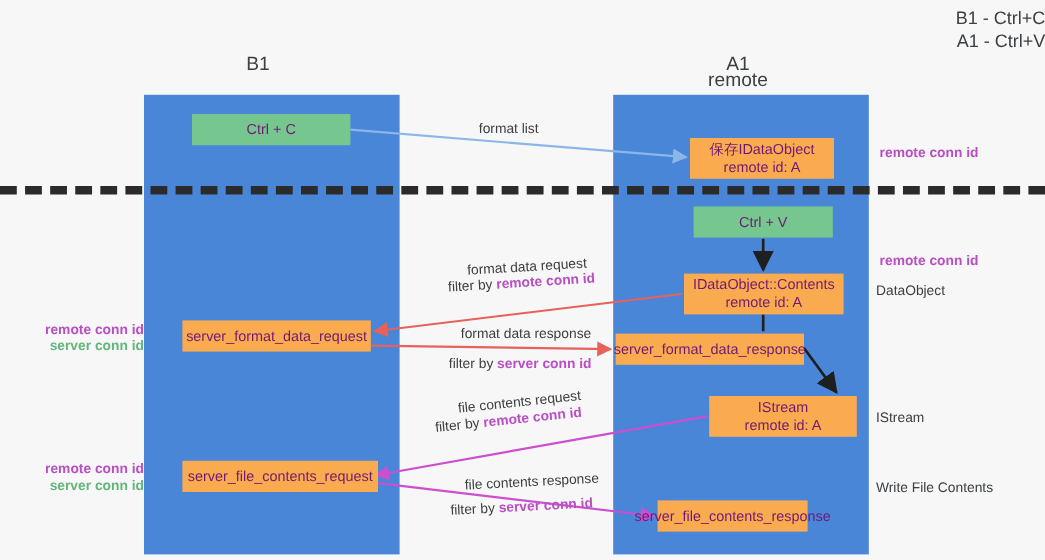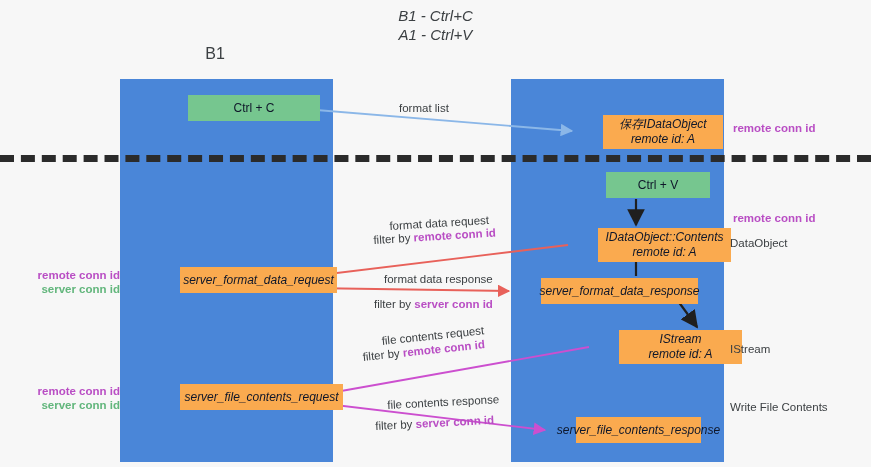--- a/index.html
+++ b/index.html
@@ -9,21 +9,21 @@
     font-family:"Liberation Sans","DejaVu Sans",sans-serif;
     color:#3c4043;
     overflow:hidden;
     position:relative;
   }
   #canvas{position:absolute;left:0;top:0;width:871px;height:467px;}
 
   
   .title{
     position:absolute;left:0;top:6px;width:871px;
-    text-align:center;font-size:15px;line-height:19px;color:#3c4043;font-style:italic;
+    text-align:right;font-size:15px;line-height:19px;color:#3c4043;
   }
 
   
   .col-head{
     position:absolute;text-align:center;font-size:16px;line-height:14px;color:#3c4043;
   }
   #head-b1{left:155px;top:47px;width:120px;}
   #head-a1{left:555px;top:47px;width:120px;}
 
   
@@ -34,29 +34,29 @@
   
   #separator{
     position:absolute;left:0px;top:155px;width:871px;height:0;
     border-top:7px dashed #2b2b2b;
   }
 
   
   .node{
     position:absolute;box-sizing:border-box;
     display:flex;flex-direction:column;align-items:center;justify-content:center;
-    color:#0f172a;font-size:12px;line-height:15px;text-align:center;margin-left:28px;
+    color:#701a75;font-size:12px;line-height:15px;text-align:center;
   }
   .node.green{background:#76c68f;}
-  .node.orange{background:#faaa4f;font-style:italic;}
+  .node.orange{background:#faaa4f;}
   .node .l2{font-size:12px;}
 
   #n-ctrlc{left:160px;top:95px;width:132px;height:26px;}
   #n-save-ido{left:575px;top:115px;width:120px;height:34px;}
-  #n-ctrlv{left:578px;top:172px;width:104px;height:26px;}
+  #n-ctrlv{left:578px;top:172px;width:116px;height:26px;}
   #n-getdata{left:570px;top:228px;width:133px;height:34px;}
   #n-sfdreq{left:152px;top:267px;width:157px;height:26px;}
   #n-sfdresp{left:513px;top:278px;width:157px;height:26px;}
   #n-istream{left:591px;top:330px;width:123px;height:34px;}
   #n-sfcreq{left:152px;top:384px;width:163px;height:26px;}
   #n-sfcresp{left:548px;top:417px;width:125px;height:26px;}
 
   
   .ann{position:absolute;font-size:11.5px;line-height:14px;}
   .ann .purple{color:#b94ec4;font-weight:bold;}
@@ -130,20 +130,24 @@
   <div id="separator"></div>
 
   <div class="title">
     <div>B1 - Ctrl+C</div>
     <div>A1 - Ctrl+V</div>
   </div>
 
   <div class="col-head" id="head-b1">
     <div>B1</div>
   </div>
+  <div class="col-head" id="head-a1">
+    <div>A1</div>
+    <div>remote</div>
+  </div>
 
   <div class="node green" id="n-ctrlc">
     <div>Ctrl + C</div>
   </div>
 
   <div class="node orange" id="n-save-ido">
     <div>保存IDataObject</div>
     <div class="l2">remote id: A</div>
   </div>
 

